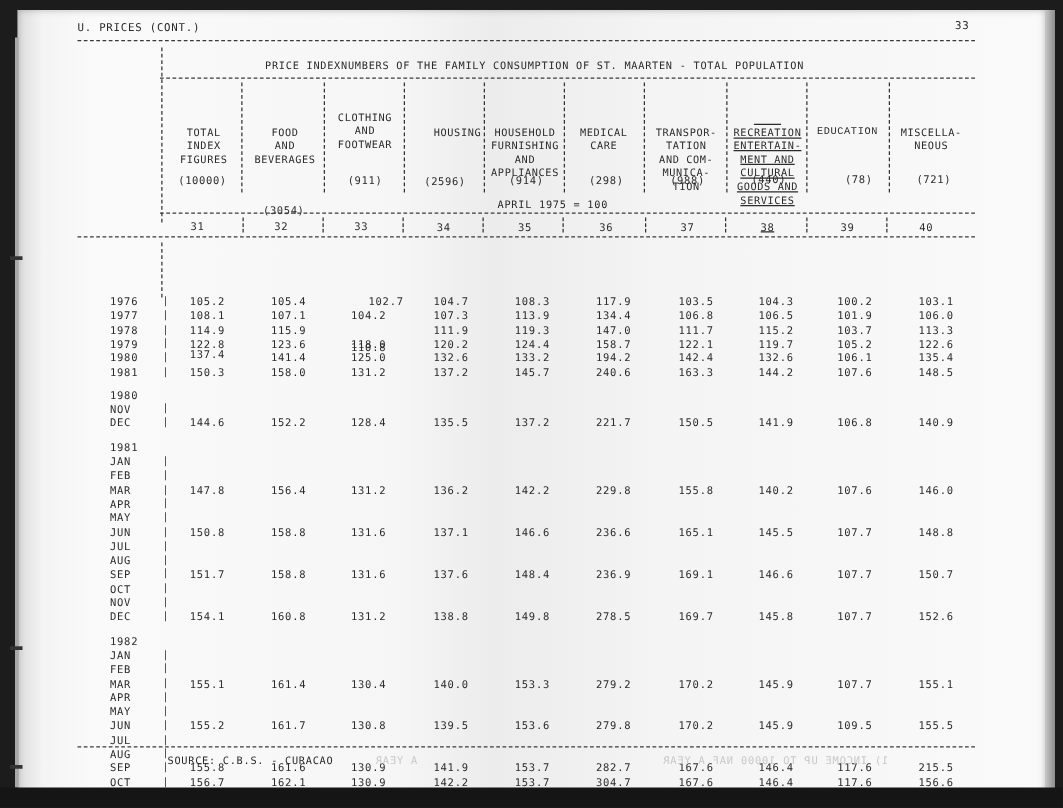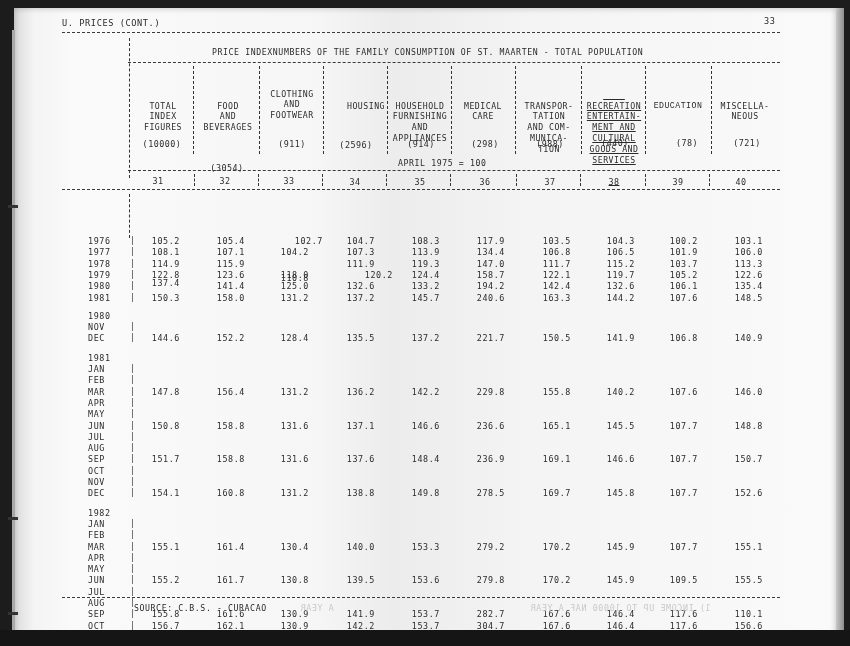--- a/index.html
+++ b/index.html
@@ -175,21 +175,21 @@
     <div class="val" style="left:457px; top:258.6px">147.0</div>
     <div class="val" style="left:523px; top:258.6px">111.7</div>
     <div class="val" style="left:587px; top:258.6px">115.2</div>
     <div class="val" style="left:650px; top:258.6px">103.7</div>
     <div class="val" style="left:715px; top:258.6px">113.3</div>
     <div class="rowlbl" style="top:269.90000000000003px">1979</div>
     <div class="rowtick" style="top:269.90000000000003px">|</div>
     <div class="val" style="left:132px; top:269.90000000000003px">122.8</div>
     <div class="val" style="left:197px; top:269.90000000000003px">123.6</div>
     <div class="val" style="left:261px; top:269.90000000000003px">118.0</div>
-    <div class="val" style="left:345px; top:269.90000000000003px">120.2</div>
+    <div class="val" style="left:327px; top:269.90000000000003px">120.2</div>
     <div class="val" style="left:392px; top:269.90000000000003px">124.4</div>
     <div class="val" style="left:457px; top:269.90000000000003px">158.7</div>
     <div class="val" style="left:523px; top:269.90000000000003px">122.1</div>
     <div class="val" style="left:587px; top:269.90000000000003px">119.7</div>
     <div class="val" style="left:650px; top:269.90000000000003px">105.2</div>
     <div class="val" style="left:715px; top:269.90000000000003px">122.6</div>
     <div class="rowlbl" style="top:281.20000000000005px">1980</div>
     <div class="rowtick" style="top:281.20000000000005px">|</div>
     <div class="val" style="left:132px; top:278px">137.4</div>
     <div class="val" style="left:197px; top:281.20000000000005px">141.4</div>
@@ -334,21 +334,21 @@
     <div class="rowtick" style="top:609.2999999999998px">|</div>
     <div class="val" style="left:132px; top:609.2999999999998px">155.8</div>
     <div class="val" style="left:197px; top:609.2999999999998px">161.6</div>
     <div class="val" style="left:261px; top:609.2999999999998px">130.9</div>
     <div class="val" style="left:327px; top:609.2999999999998px">141.9</div>
     <div class="val" style="left:392px; top:609.2999999999998px">153.7</div>
     <div class="val" style="left:457px; top:609.2999999999998px">282.7</div>
     <div class="val" style="left:523px; top:609.2999999999998px">167.6</div>
     <div class="val" style="left:587px; top:609.2999999999998px">146.4</div>
     <div class="val" style="left:650px; top:609.2999999999998px">117.6</div>
-    <div class="val" style="left:715px; top:609.2999999999998px">110.1</div>
+    <div class="val" style="left:715px; top:609.2999999999998px">215.5</div>
     <div class="rowlbl" style="top:620.5999999999998px">OCT</div>
     <div class="rowtick" style="top:620.5999999999998px">|</div>
     <div class="val" style="left:132px; top:620.5999999999998px">156.7</div>
     <div class="val" style="left:197px; top:620.5999999999998px">162.1</div>
     <div class="val" style="left:261px; top:620.5999999999998px">130.9</div>
     <div class="val" style="left:327px; top:620.5999999999998px">142.2</div>
     <div class="val" style="left:392px; top:620.5999999999998px">153.7</div>
     <div class="val" style="left:457px; top:620.5999999999998px">304.7</div>
     <div class="val" style="left:523px; top:620.5999999999998px">167.6</div>
     <div class="val" style="left:587px; top:620.5999999999998px">146.4</div>

